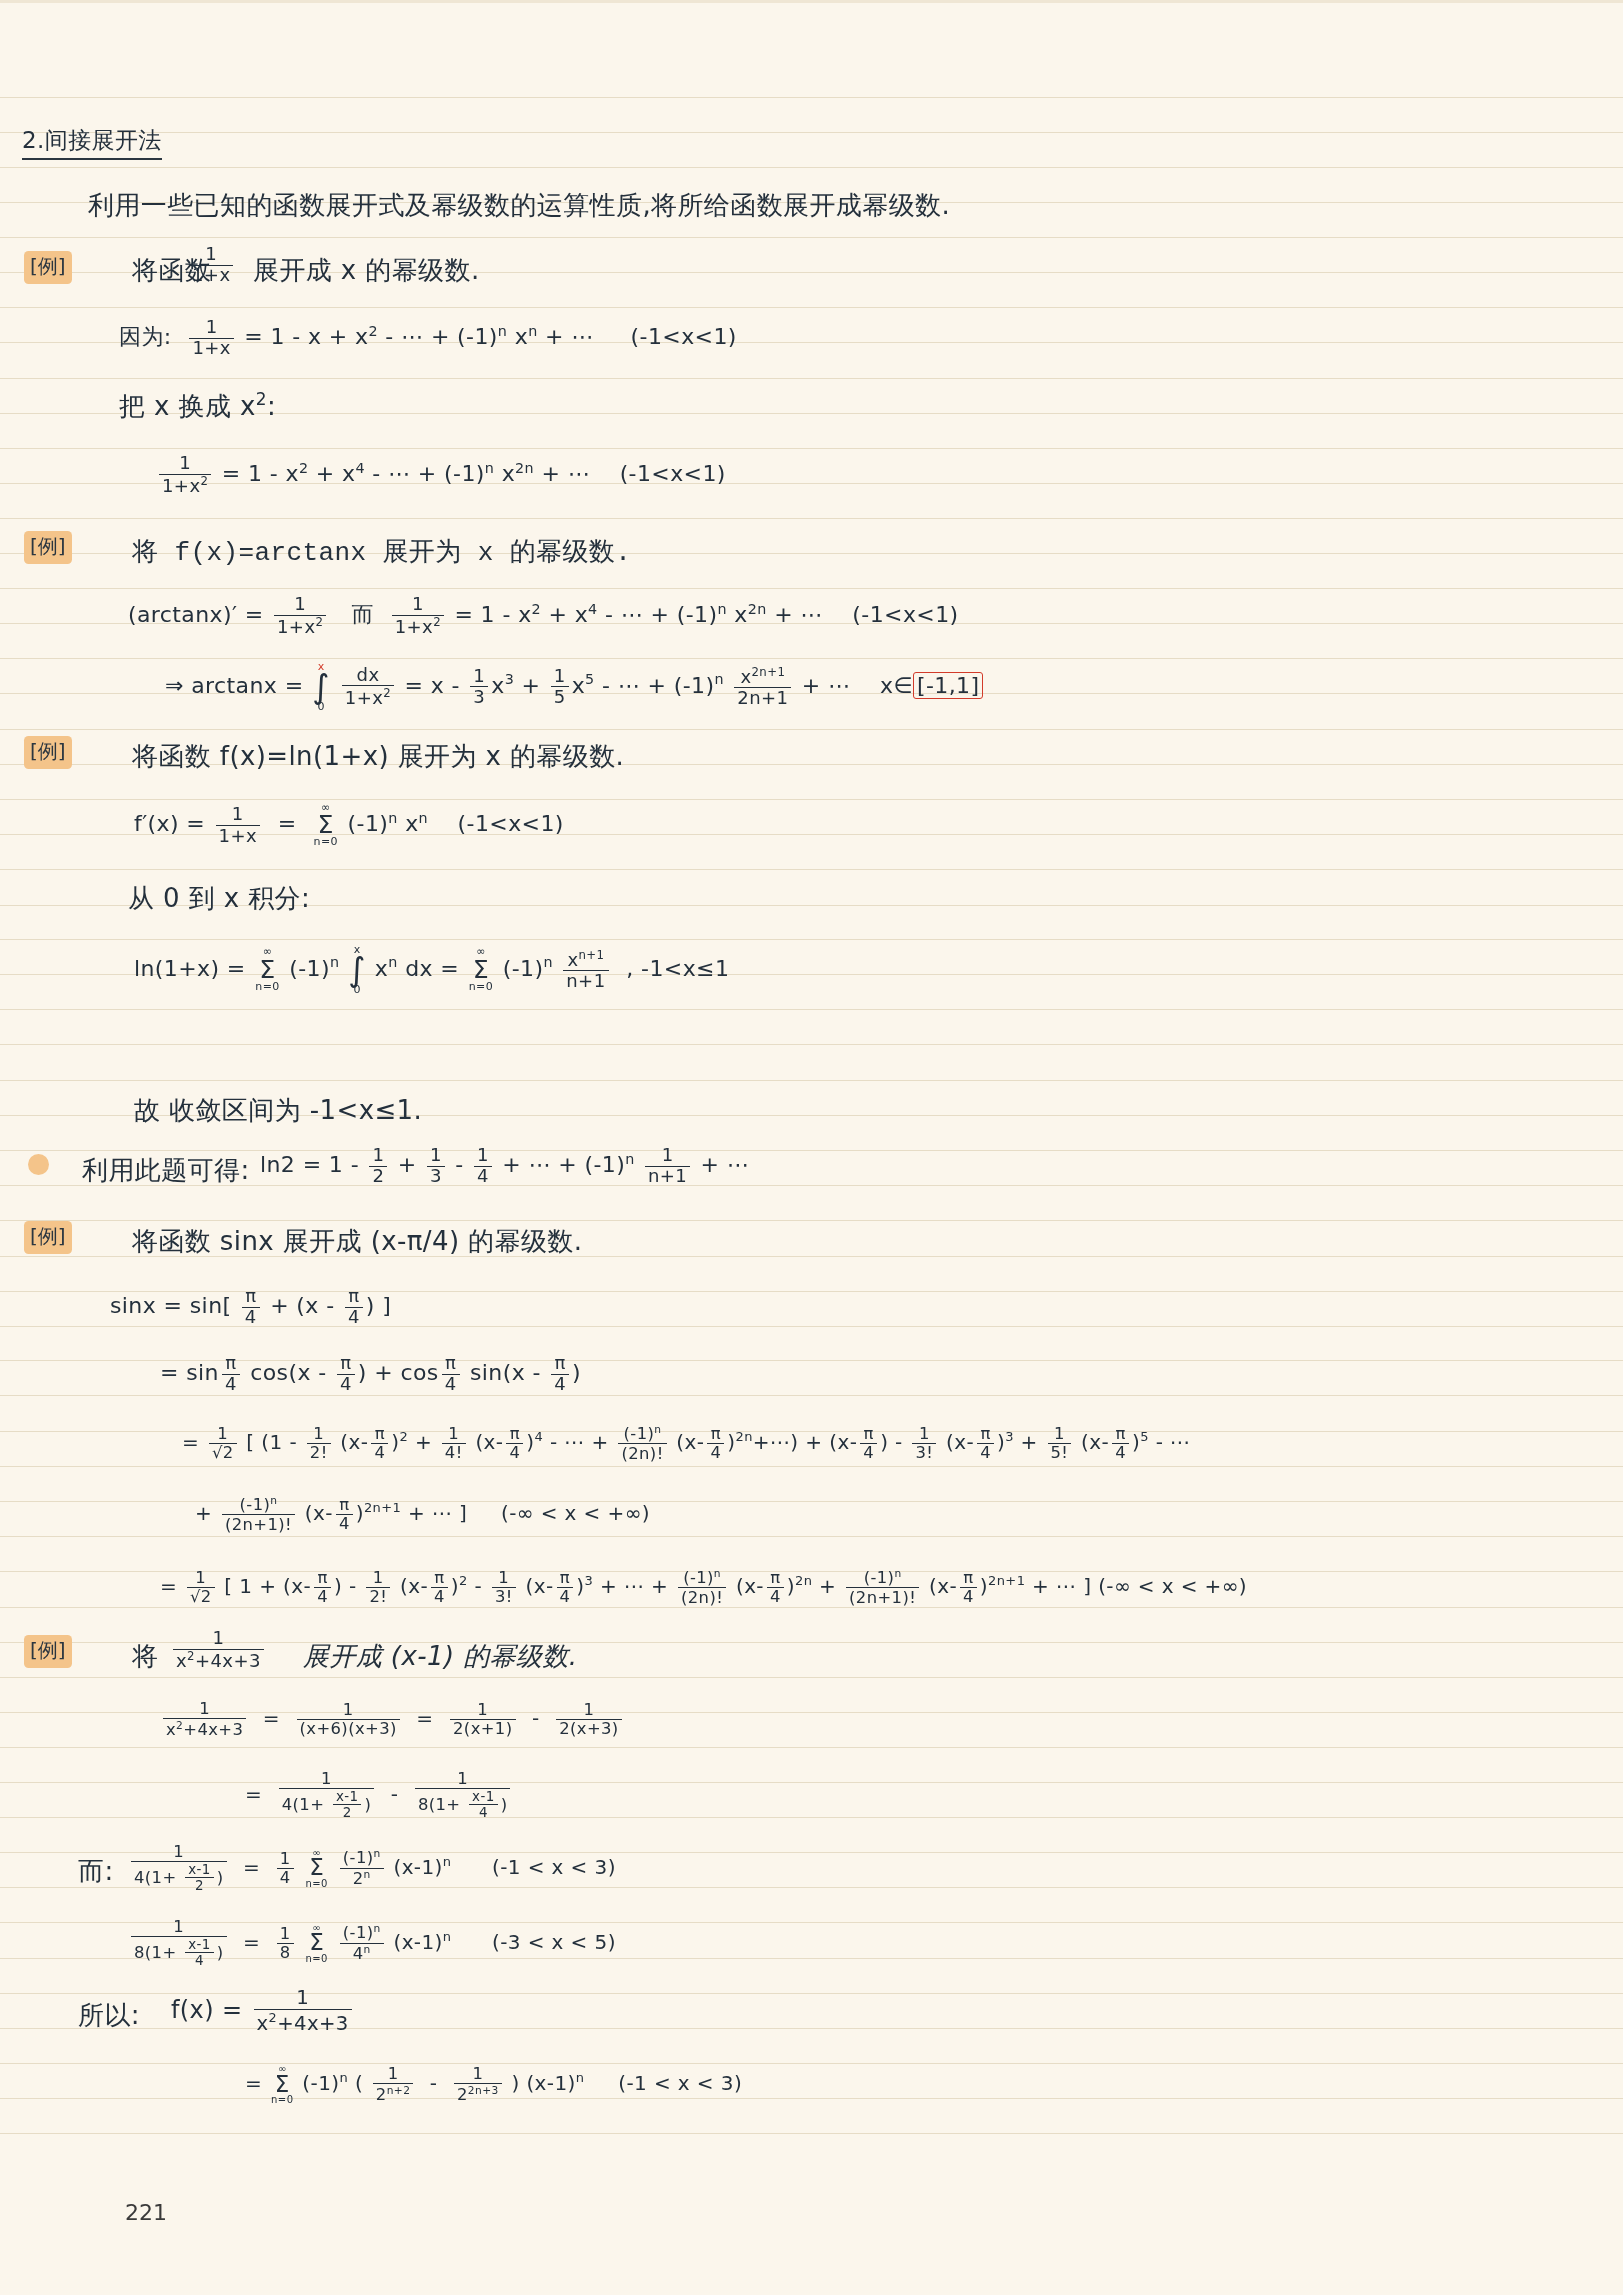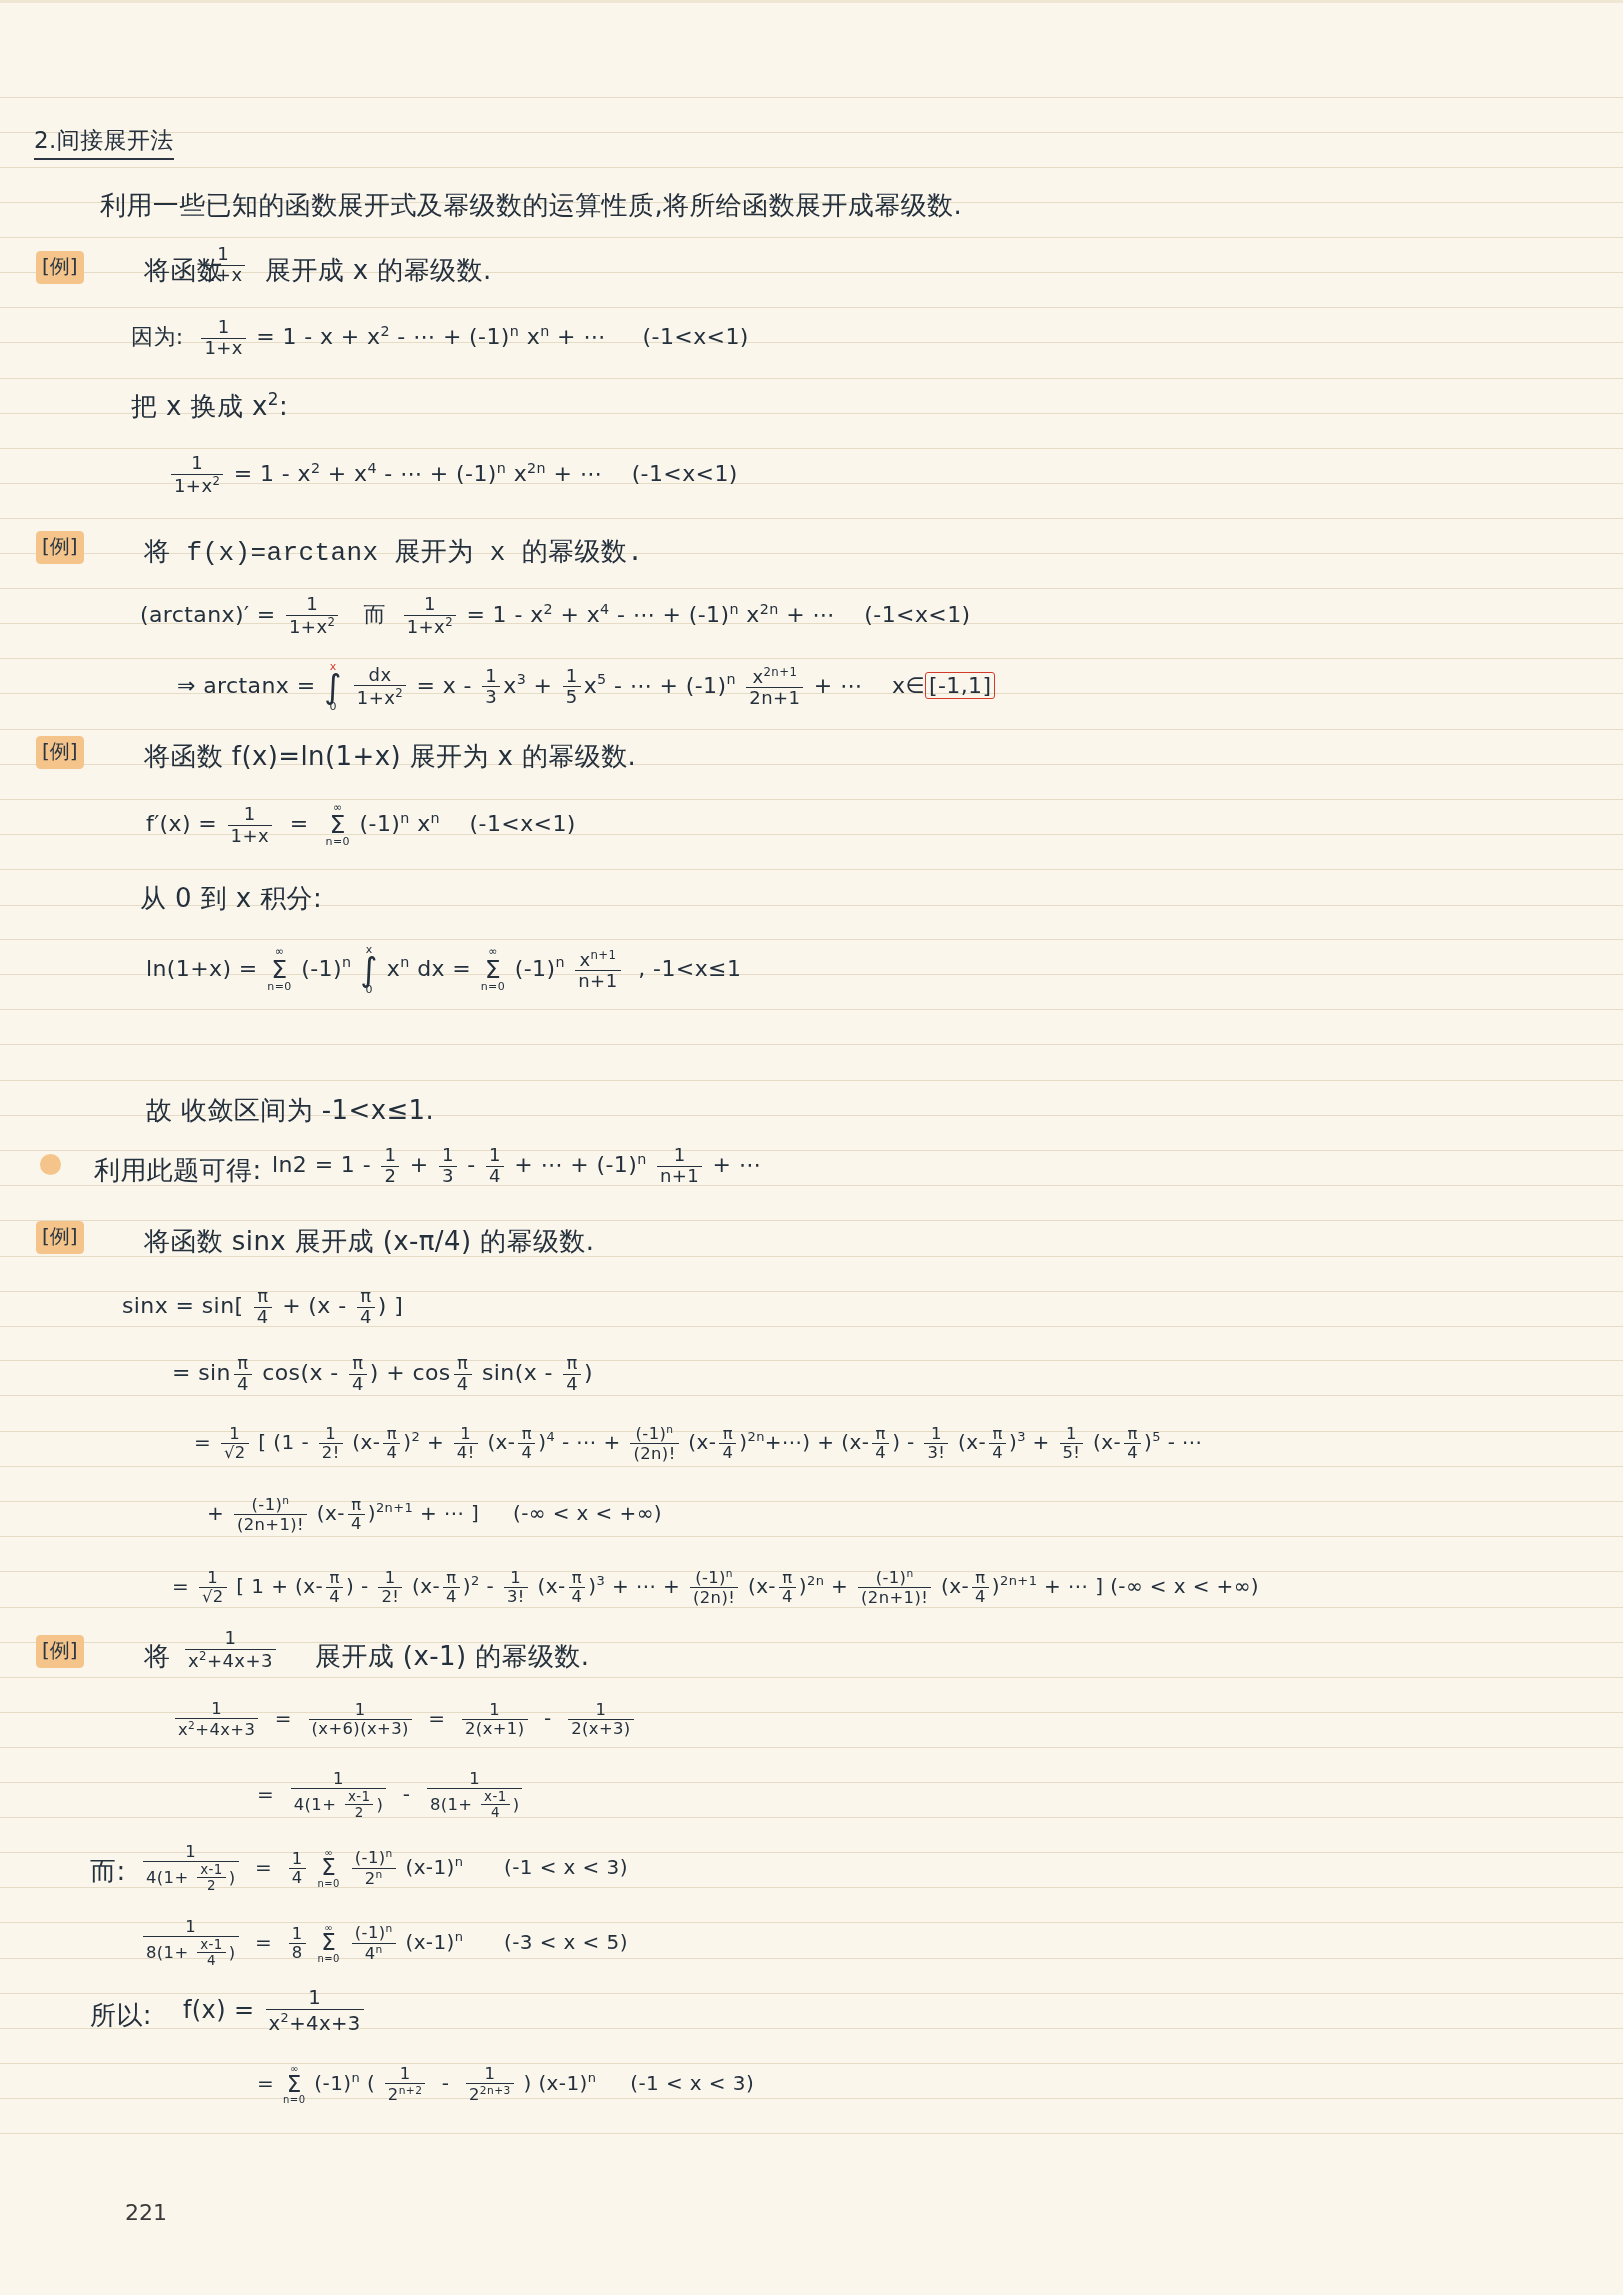--- a/index.html
+++ b/index.html
@@ -30,21 +30,21 @@
     height: 0.7px;
     background: #e6dcc6;
   }
   .paper-top-edge {
     position: absolute;
     left: 0; top: 0; width: 100%; height: 3px;
     background: #efe6d4;
   }
   .content {
     position: absolute;
-    left: 12px; top: 0;
+    left: 0; top: 0;
     width: 1337px;
     height: 2295px;
   }
   .ink {
     position: absolute;
     color: #24303c;
     font-family: "DejaVu Sans", sans-serif;
     white-space: nowrap;
     letter-spacing: 0.4px;
   }
@@ -341,21 +341,21 @@
       + <span class="frac"><span class="num">(-1)<span class="sup">n</span></span><span class="den">(2n+1)!</span></span>
       (x-<span class="frac"><span class="num">π</span><span class="den">4</span></span>)<span class="sup">2n+1</span>
       + ⋯ ] (-∞ &lt; x &lt; +∞)
     </div>
 
     <div class="tag" style="left:24px; top:1635px;">[例]</div>
     <div class="ink hand sz-body" style="left:132px; top:1639px;">将</div>
     <div class="ink hand sz-math" style="left:170px; top:1629px;">
       <span class="frac"><span class="num">1</span><span class="den">x<span class="sup">2</span>+4x+3</span></span>
     </div>
-    <div class="ink hand sz-body" style="left:303px; top:1639px;">展开成 (x-1) 的幂级数.</div>
+    <div class="ink hand sz-body" style="left:303px; top:1639px;font-style:italic;">展开成 (x-1) 的幂级数.</div>
 
     <div class="ink hand" style="left:160px; top:1700px; font-size:20px;">
       <span class="frac"><span class="num">1</span><span class="den">x<span class="sup">2</span>+4x+3</span></span>
       &nbsp;=&nbsp;
       <span class="frac"><span class="num">1</span><span class="den">(x+6)(x+3)</span></span>
       &nbsp;=&nbsp;
       <span class="frac"><span class="num">1</span><span class="den">2(x+1)</span></span>
       &nbsp;-&nbsp;
       <span class="frac"><span class="num">1</span><span class="den">2(x+3)</span></span>
     </div>

